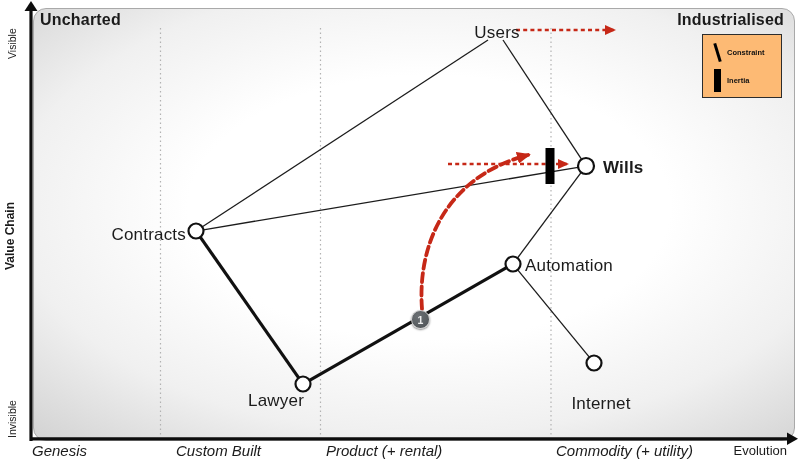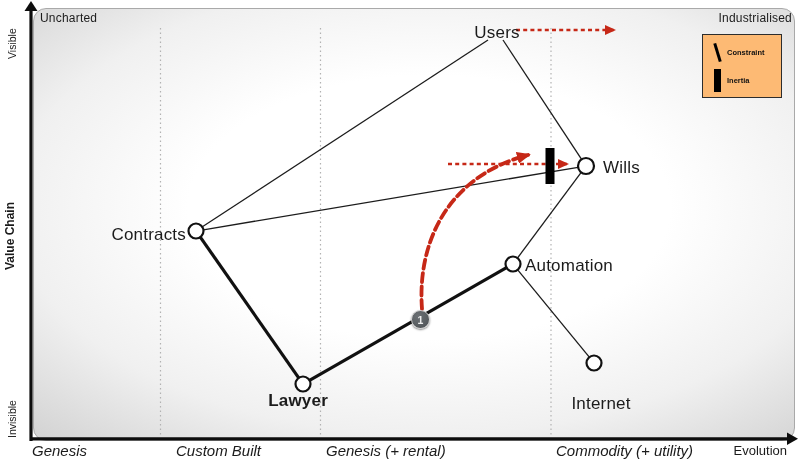--- a/index.html
+++ b/index.html
@@ -9,21 +9,21 @@
     overflow:hidden;
   }
   
   #plot{
     position:absolute;left:33px;top:8px;width:760px;height:431px;
     border:1px solid #a9a9a9;border-radius:13px;
     background:radial-gradient(ellipse 88% 85% at 52% 46%, #ffffff 36%, #f0f0f0 62%, #d3d3d3 86%, #a7a7a7 100%);
   }
   svg.overlay{position:absolute;left:0;top:0;}
   .lbl{position:absolute;font-size:17px;font-weight:500;letter-spacing:.2px;white-space:nowrap;}
-  .corner{font-size:12px;font-weight:normal;}
+  .corner{font-size:16px;font-weight:bold;}
   .vert{
     position:absolute;writing-mode:vertical-rl;transform:rotate(180deg);
     font-size:10.5px;white-space:nowrap;
   }
   .vert.bold{font-weight:bold;font-size:12px;}
   .stage-lbl{position:absolute;top:442px;font-style:italic;font-size:15px;font-weight:500;white-space:nowrap;}
   .evo{position:absolute;top:443px;font-weight:normal;font-size:13px;}
   #legend{
     position:absolute;left:702px;top:34px;width:80px;height:64px;
     background:#fdba74;border:1.5px solid #2d2d2d;box-sizing:border-box;
@@ -89,27 +89,27 @@
     <polygon points="24.5,11 31,1 37.5,11" fill="#0d0d0d"></polygon>
     <line x1="30" y1="438.8" x2="789" y2="438.8" stroke="#0d0d0d" stroke-width="3.2"></line>
     <polygon points="787,432.5 798,438.8 787,445" fill="#0d0d0d"></polygon>
   </svg>
 
   <div class="vert" style="left:6px;top:11px;height:48px;">Visible</div>
   <div class="vert bold" style="left:3px;top:192px;height:78px;">Value Chain</div>
   <div class="vert" style="left:6px;top:396px;height:42px;">Invisible</div>
 
   <div class="lbl corner" style="left:40px;top:11px;">Uncharted</div>
-  <div class="lbl corner" style="right:8px;top:11px;">Industrialised</div>
+  <div class="lbl corner" style="right:16px;top:11px;">Industrialised</div>
 
   <div class="lbl" style="left:457px;top:23px;width:80px;text-align:center;">Users</div>
   <div class="lbl" style="left:106px;top:225px;width:80px;text-align:right;">Contracts</div>
-  <div class="lbl" style="left:603px;top:158px;">Wills</div>
+  <div class="lbl" style="left:603px;top:158px;font-weight:bold;">Wills</div>
   <div class="lbl" style="left:525px;top:256px;">Automation</div>
-  <div class="lbl" style="left:248px;top:391px;width:80px;text-align:right;font-weight:bold;">Lawyer</div>
+  <div class="lbl" style="left:248px;top:391px;width:80px;text-align:left;">Lawyer</div>
   <div class="lbl" style="left:561px;top:370px;width:80px;text-align:center;margin-top:24px;">Internet</div>
 
   <div id="badge1">1</div>
 
   <div id="legend">
     <div class="leg-row">
       <span class="leg-sym">
         <span class="constraint-glyph"></span>
       </span>
       <span class="leg-lbl">Constraint</span>
@@ -117,17 +117,17 @@
     <div class="leg-row">
       <span class="leg-sym">
         <span class="inertia-glyph"></span>
       </span>
       <span class="leg-lbl">Inertia</span>
     </div>
   </div>
 
   <div class="stage-lbl" style="left:32px;">Genesis</div>
   <div class="stage-lbl" style="left:176px;">Custom Built</div>
-  <div class="stage-lbl" style="left:326px;">Genesis (+ rental)</div>
+  <div class="stage-lbl" style="left:326px;">Product (+ rental)</div>
   <div class="stage-lbl" style="left:556px;">Commodity (+ utility)</div>
   <div class="evo" style="right:13px;">Evolution</div>
 
 </div>
 
 </body></html>

